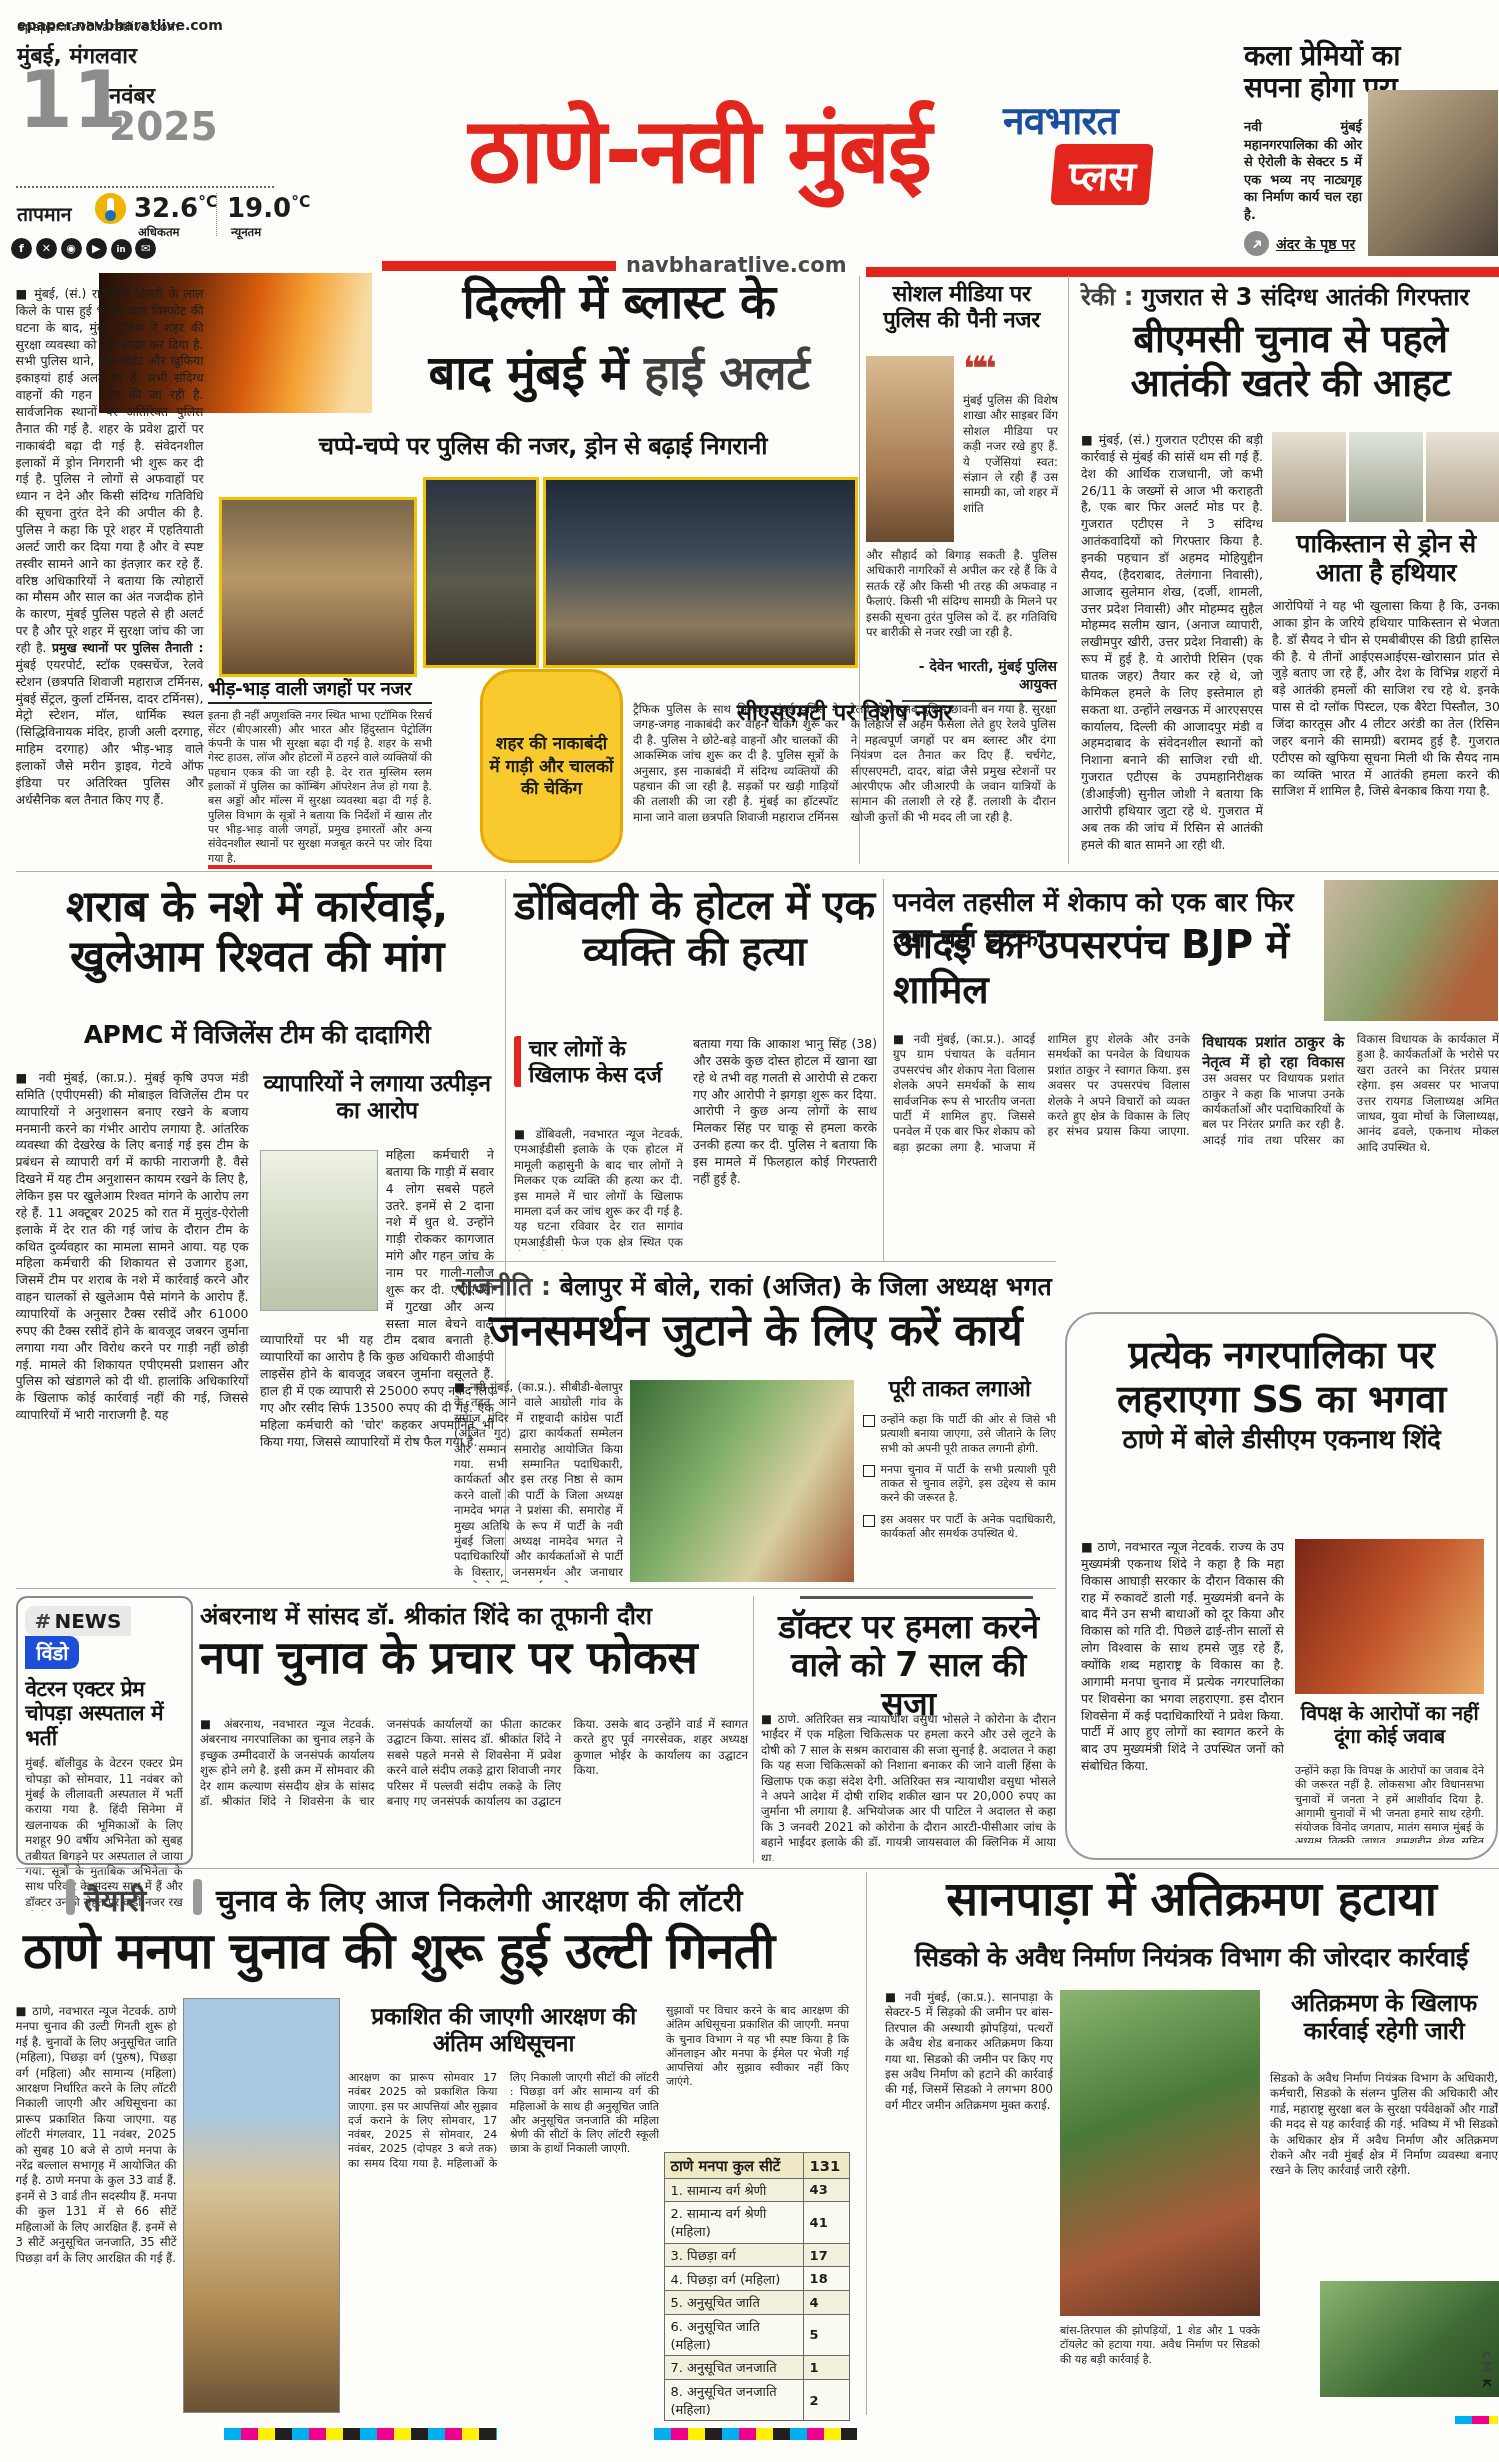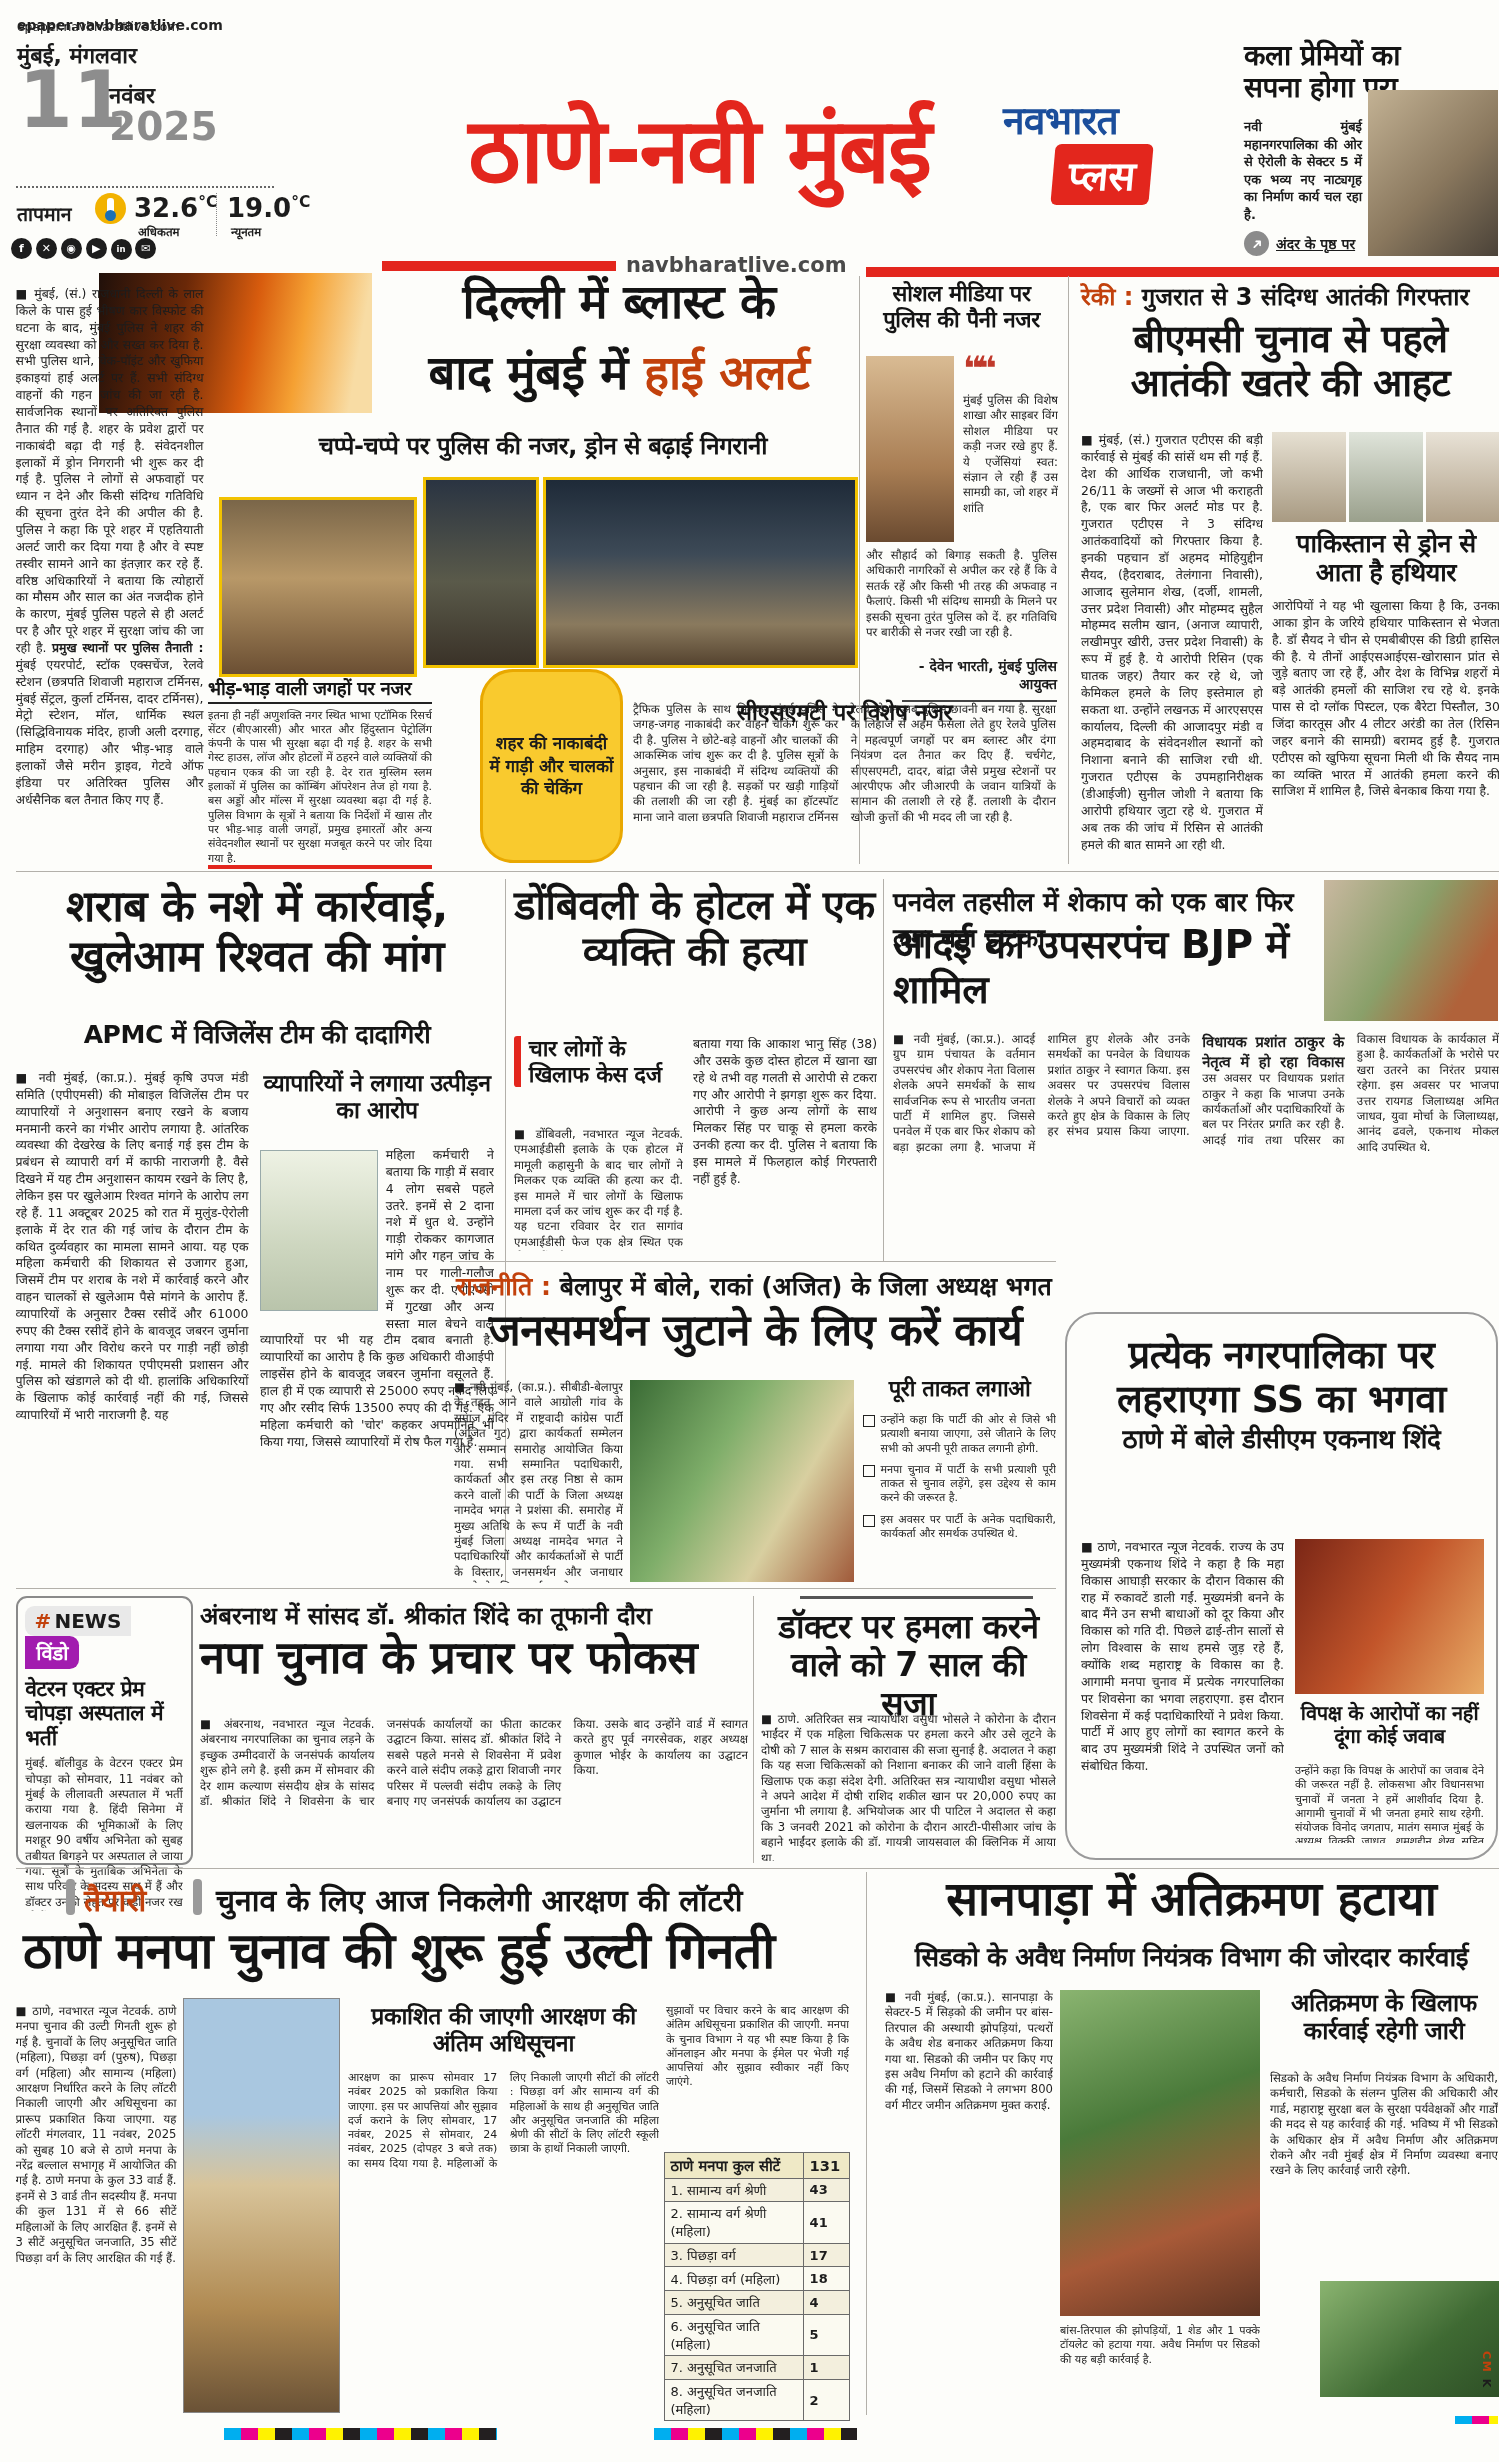--- a/index.html
+++ b/index.html
@@ -3,39 +3,39 @@
 <meta charset="utf-8">
 <style>
   html,body{margin:0;padding:0;background:#e9e7e2;}
   .page{position:relative;width:1500px;height:2462px;background:#fdfdfa;margin:0 auto;
         font-family:"DejaVu Sans","Liberation Sans",sans-serif;color:#1c1c1c;}
   .abs{position:absolute;}
   .b{font-weight:700;}
   .c{text-align:center;}
   .j{text-align:justify;}
   .clip{overflow:hidden;}
-  .red{color:#c2410c;}
+  .red{color:#404040;}
   .gray{color:#8d8d8d;}
   .hl{font-weight:800;color:#141414;line-height:1.16;letter-spacing:-0.4px;}
   .kick{font-weight:800;color:#141414;}
   .body{font-size:12.4px;line-height:1.36;color:#1d1d1d;}
   .body15{font-size:11.6px;line-height:1.33;color:#1d1d1d;}
   .body14{font-size:11px;line-height:1.3;color:#222;}
   .photo{background:#c8c2b4;}
   .yb{border:3.1px solid #f2c200;}
   .vdiv{width:0.8px;background:#b3b0aa;}
   .hdiv{height:0.8px;background:#b3b0aa;}
   .redbar{background:#e3261d;}
   .cols2{column-count:2;column-gap:12.4px;}
   .cols3{column-count:3;column-gap:12.4px;}
   .cols4{column-count:4;column-gap:12.4px;}
   .icon-circle{display:inline-flex;align-items:center;justify-content:center;width:21px;height:21px;
       border-radius:50%;background:#1d1d1d;color:#fff;font-size:11px;font-weight:700;margin-right:3.9px;}
   .badge-news{display:inline-flex;align-items:center;background:#e9e9e9;border-radius:9.3px 0 0 9.3px;padding:3.1px 9.3px;}
-  .badge-vido{display:inline-flex;align-items:center;background:#a21caf;color:#fff;border-radius:0 9.3px 9.3px 0;padding:3.1px 11px;}
+  .badge-vido{display:inline-flex;align-items:center;background:#1d4ed8;color:#fff;border-radius:0 9.3px 9.3px 0;padding:3.1px 11px;}
   .seat-table{width:100%;border-collapse:collapse;font-size:13px;background:#fbfaf1;}
   .seat-table th,.seat-table td{border:0.8px solid #6a6a6a;padding:2.3px 5.4px;text-align:left;}
   .seat-table th{background:#efe9c6;font-size:14.7px;}
   .seat-table td.v,.seat-table th.v{width:34px;text-align:left;font-weight:700;}
   .seat-table tr:nth-child(even) td{background:#f3efdd;}
   .bullet{display:flex;gap:5.4px;margin-bottom:7px;}
   .bullet .sq{flex:0 0 10px;width:10px;height:10px;border:1.9px solid #222;margin-top:2.3px;}
   .quotebar{border-left:7px solid #e3261d;border-radius:3.1px;padding-left:7.8px;}
   .regstrip{background:repeating-linear-gradient(90deg,#00aeef 0 17px,#ec008c 17px 34px,#fff200 34px 51px,#231f20 51px 68px);}
 </style>

